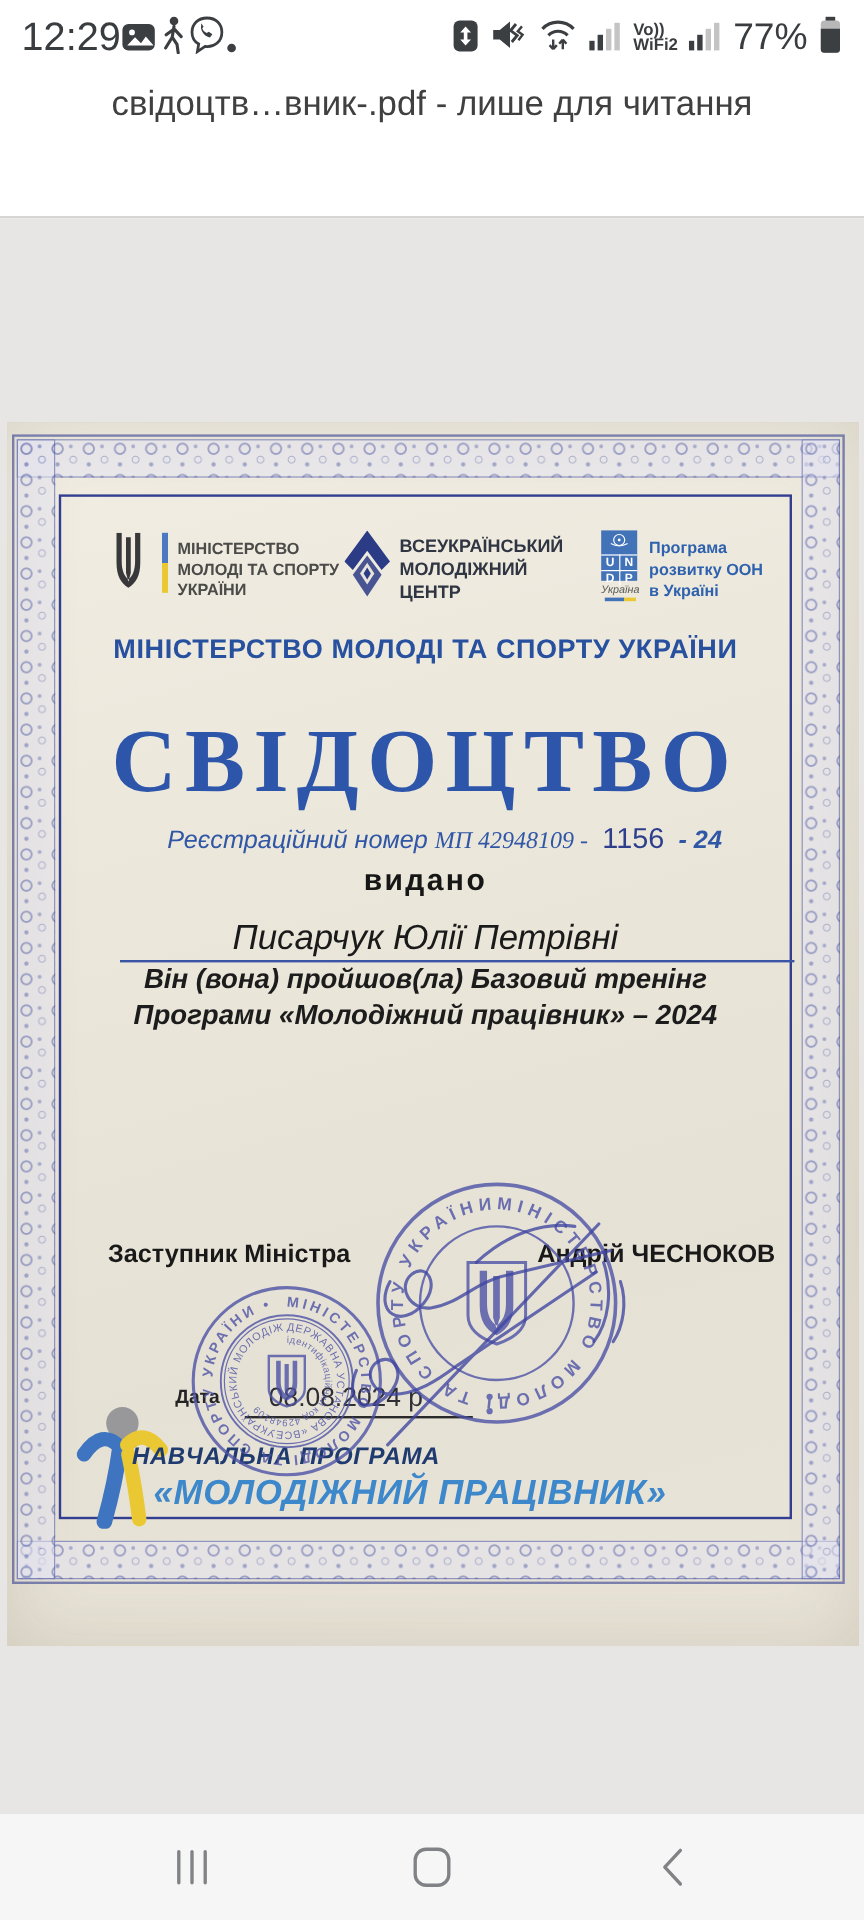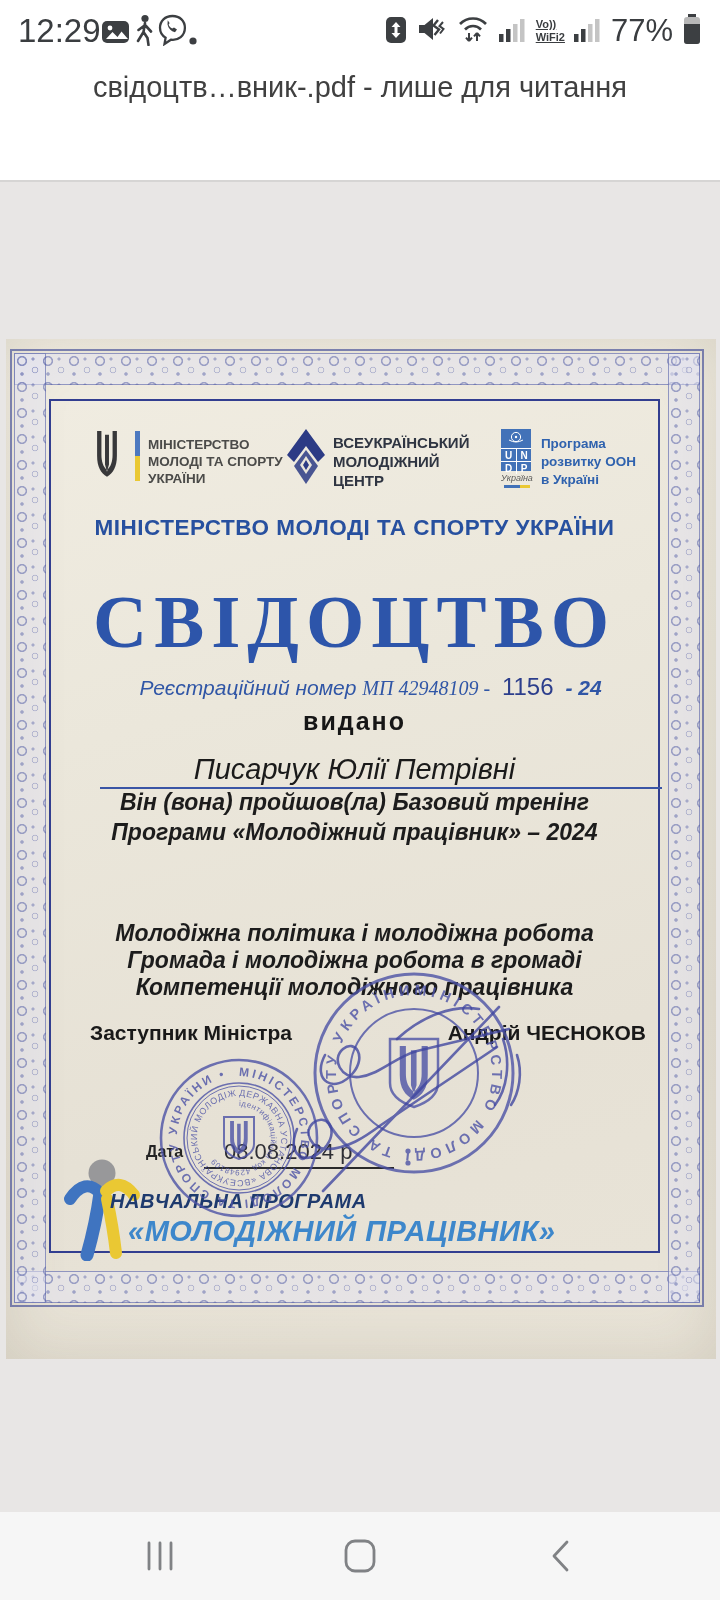--- a/index.html
+++ b/index.html
@@ -4,30 +4,30 @@
 <style>
   html,body{margin:0;padding:0;background:#ffffff;}
   .screen{position:relative;width:720px;height:1600px;background:#ffffff;overflow:hidden;
           font-family:"Liberation Sans",sans-serif;color:#3f4245;}
   
   .statusbar{position:absolute;top:0;left:0;right:0;height:62px;display:flex;align-items:center;padding:0 18px;box-sizing:border-box;}
   .sb-left{display:flex;align-items:flex-end;}
   .sb-right{margin-left:auto;display:flex;align-items:center;gap:9px;}
   .sb-time{font-size:33px;color:#3a3d40;}
   .sb-pct{font-size:31px;color:#3a3d40;}
-  .sb-vo{font-size:11px;line-height:13px;font-weight:bold;color:#3a3d40;letter-spacing:0;text-decoration:underline;}
+  .sb-vo{font-size:14px;line-height:13px;font-weight:bold;color:#3a3d40;letter-spacing:0;}
   
   .titlebar{position:absolute;top:62px;left:0;right:0;height:50px;line-height:50px;text-align:center;
             font-size:29px;color:#404040;}
   .toolbar{position:absolute;top:112px;left:0;right:0;height:68px;}
   .tbicon{position:absolute;top:125px;width:44px;height:44px;display:flex;align-items:center;justify-content:center;}
   .sep{position:absolute;top:180px;left:0;right:0;height:2px;background:#d6d5d4;}
   
   .viewer{position:absolute;top:182px;left:0;right:0;bottom:88px;background:#e8e6e5;}
-  .photo{position:absolute;top:143px;left:0;width:720px;height:1037px;
+  .photo{position:absolute;top:156px;left:0;width:720px;height:1037px;
          background:linear-gradient(115deg,#60625a 0%,#84called 0,#8f8d83 10%,#9b9990 60%,#94928a 100%);}
   .paper{position:absolute;left:6px;right:4px;top:14px;bottom:3px;
          background:linear-gradient(165deg,#f1ede2 0%,#ebe7db 35%,#e6e1d5 70%,#e9e4d8 100%);
          box-shadow:inset 0 0 60px rgba(110,100,80,.18);}
   
   .frame-outer{position:absolute;left:4px;top:10px;right:12px;bottom:52px;border:2px solid rgba(64,76,150,.65);}
   .lace{position:absolute;background-color:rgba(228,228,240,.55);border:1px solid rgba(72,84,160,.55);box-sizing:border-box;
         background-image:
           radial-gradient(circle at 7px 7px, rgba(90,100,168,0) 3.2px, rgba(90,100,168,.55) 3.9px, rgba(90,100,168,.55) 4.7px, rgba(90,100,168,0) 5.4px),
           radial-gradient(circle at 20px 16px, rgba(90,100,168,0) 2.1px, rgba(90,100,168,.45) 2.8px, rgba(90,100,168,0) 3.6px),
@@ -296,25 +296,20 @@
         </div>
 
         <div class="cc issued">видано</div>
         <div class="cc recip">Писарчук Юлії Петрівні</div>
         <div class="recip-line"></div>
 
         <div class="cc bodytxt b1">
           <div>Він (вона) пройшов(ла) Базовий тренінг</div>
           <div>Програми «Молодіжний працівник» – 2024</div>
         </div>
-        <div class="cc bodytxt mods">
-          <div>Молодіжна політика і молодіжна робота</div>
-          <div>Громада і молодіжна робота в громаді</div>
-          <div>Компетенції молодіжного працівника</div>
-        </div>
 
         <div class="sig-row s1">
           <span>Заступник Міністра</span>
           <span>Андрій ЧЕСНОКОВ</span>
         </div>
 
         <div class="date-label">Дата</div>
         <div class="date-value">08.08.2024 р</div>
         <div class="date-line"></div>
 

